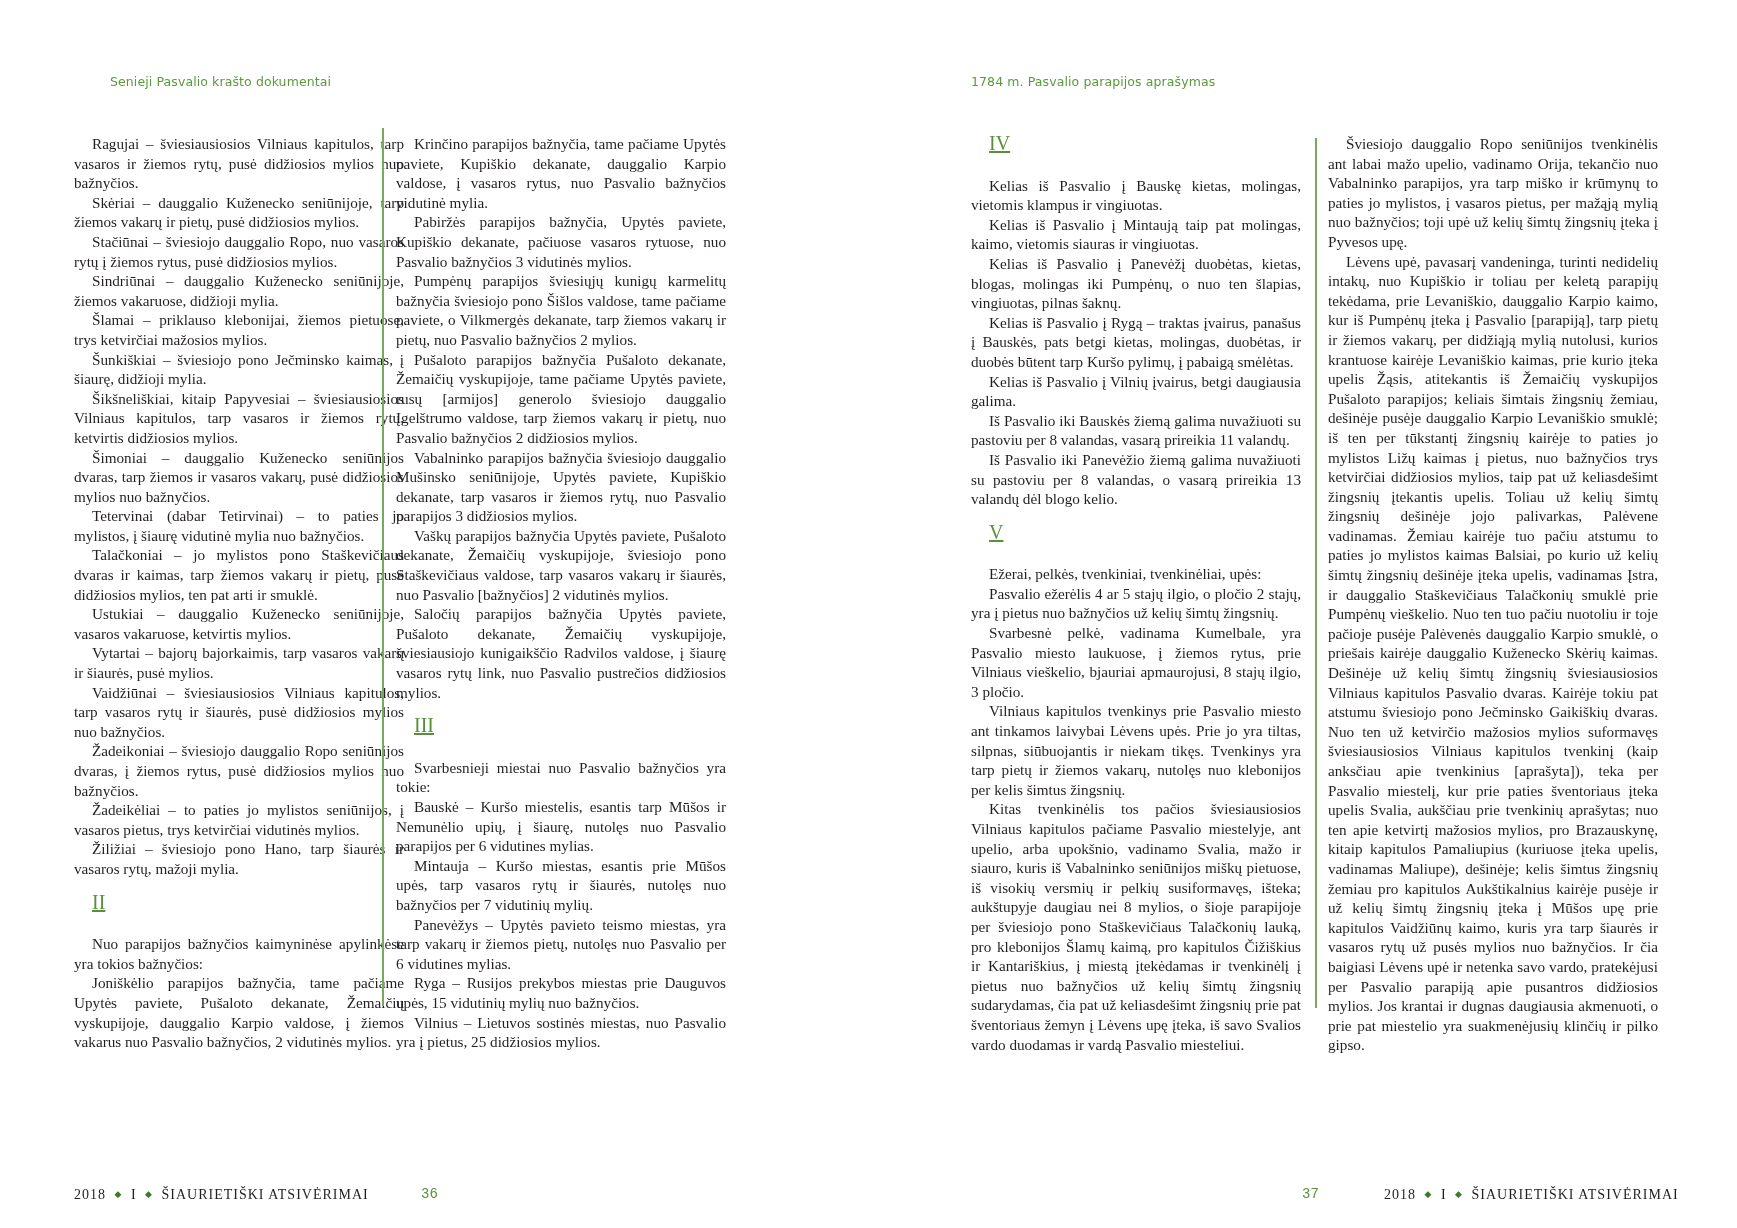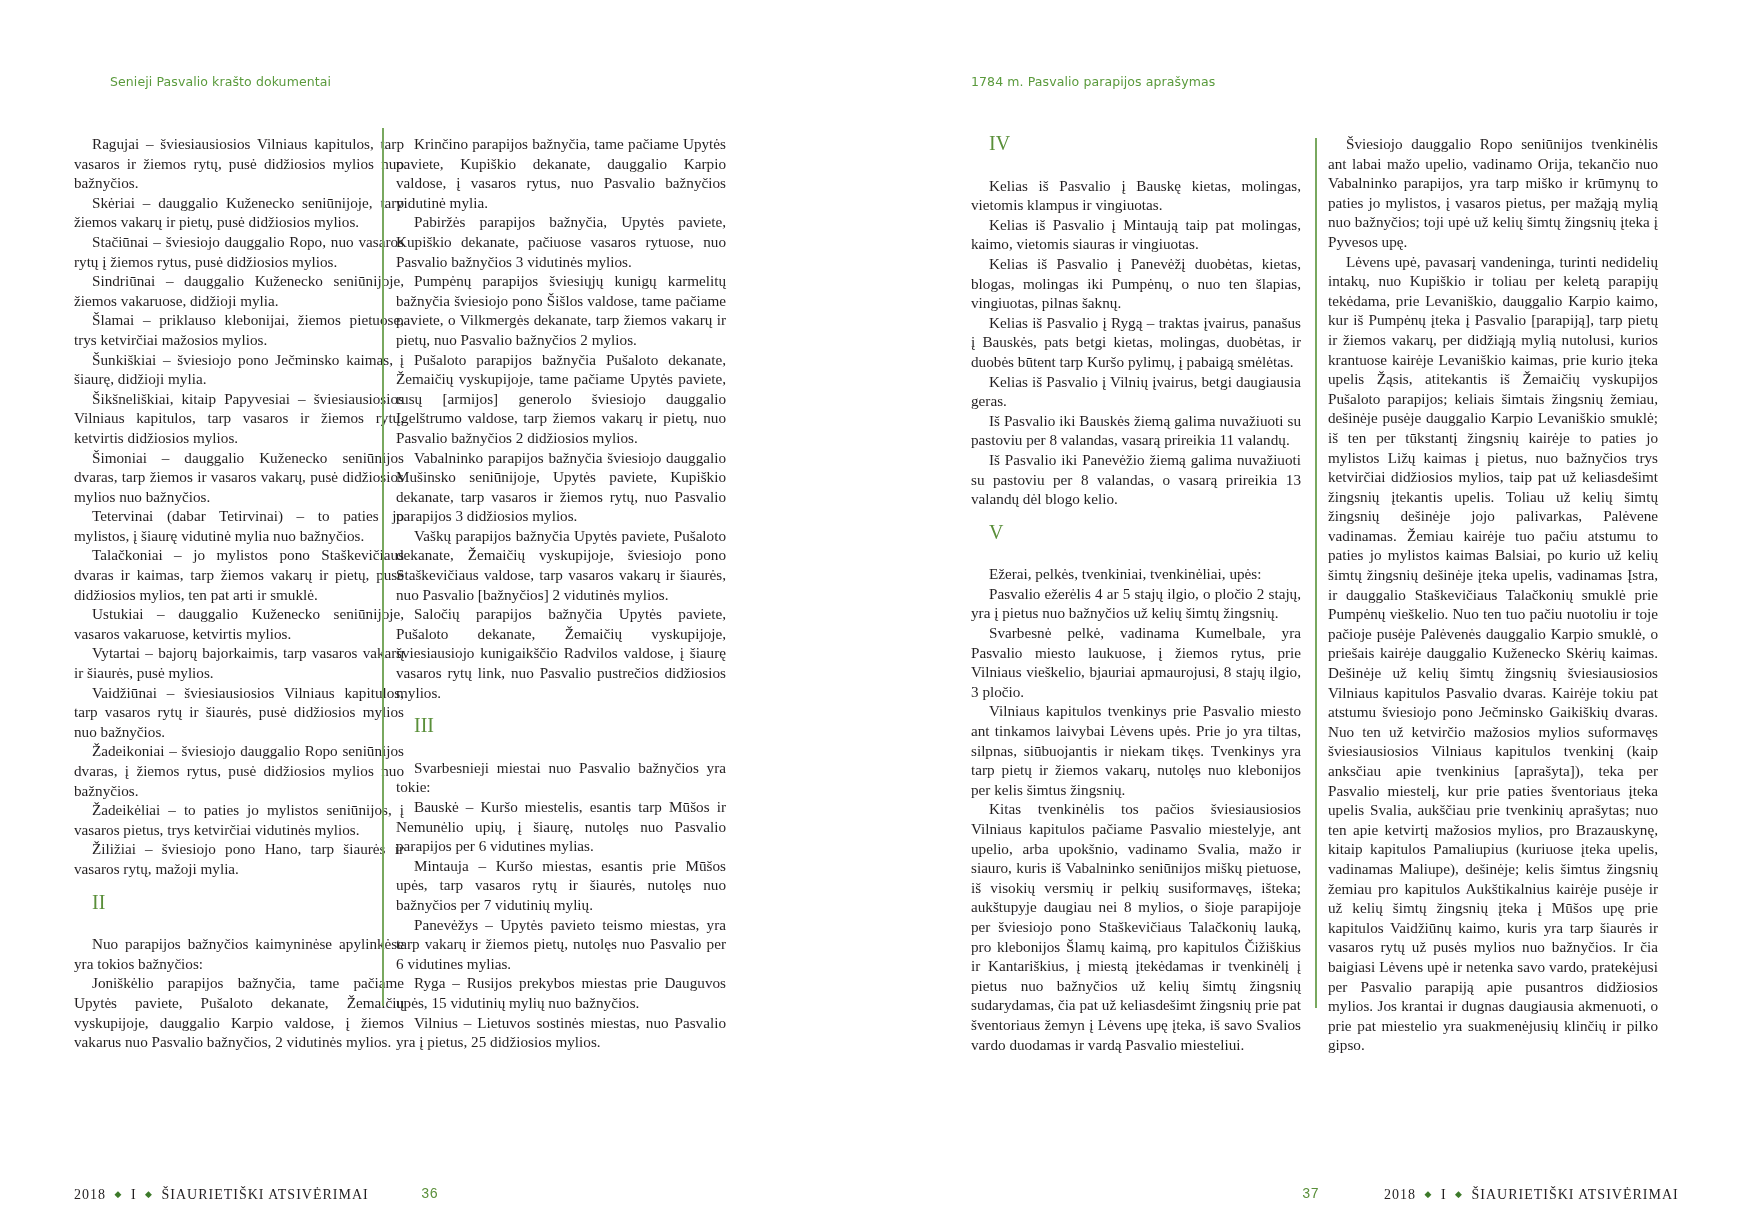--- a/index.html
+++ b/index.html
@@ -3,21 +3,21 @@
 <meta charset="utf-8">
 <style>
   html, body { margin: 0; padding: 0; background: #ffffff; }
   body { width: 1737px; height: 1228px; position: relative; overflow: hidden;
          font-family: "Liberation Serif", "DejaVu Serif", serif; color: #231f20; }
   .running-head { position: absolute; top: 74px; font-family: "DejaVu Sans", "Liberation Sans", sans-serif;
                   font-size: 12.5px; color: #5a9a3c; letter-spacing: 0.1px; }
   .col { position: absolute; top: 134px; width: 330px; font-size: 15.2px; line-height: 19.6px;
          text-align: justify; hyphens: manual; }
   .col p { margin: 0; text-indent: 18px; }
-  .section-num { color: #5a8f3a; font-size: 20px; margin: 14px 0 22px 18px; font-family: "Liberation Serif", serif; }
+  .section-num { color: #5a8f3a; font-size: 20px; margin: 14px 0 22px 18px; font-family: "Liberation Serif", serif; text-decoration: underline; }
   .section-num.first { margin-top: 0; }
   .rule { position: absolute; width: 2px; background: #79a85f; }
   .footer { position: absolute; top: 1187px; font-size: 14px; letter-spacing: 1px; color: #231f20;
             font-family: "Liberation Serif", serif; }
   .footer .dot { color: #3d7a2a; font-size: 9px; vertical-align: 2px; margin: 0 4px; }
   .pagenum { position: absolute; top: 1186px; font-size: 14px; color: #5a8f3a; font-family: Liberation Mono, monospace; }
 </style>
 </head>
 <body>
 
@@ -83,21 +83,21 @@
 
 <div class="running-head" style="left:971px;">1784 m. Pasvalio parapijos aprašymas</div>
 
 <div class="col" style="left:971px;">
   <div class="section-num first">IV</div>
   <div>
       <p>Kelias iš Pasvalio į Bauskę kietas, molingas, vietomis klampus ir vingiuotas.</p>
       <p>Kelias iš Pasvalio į Mintaują taip pat molingas, kaimo, vietomis siauras ir vingiuotas.</p>
       <p>Kelias iš Pasvalio į Panevėžį duobėtas, kietas, blogas, molingas iki Pumpėnų, o nuo ten šlapias, vingiuotas, pilnas šaknų.</p>
       <p>Kelias iš Pasvalio į Rygą – traktas įvairus, panašus į Bauskės, pats betgi kietas, molingas, duobėtas, ir duobės būtent tarp Kuršo pylimų, į pabaigą smėlėtas.</p>
-      <p>Kelias iš Pasvalio į Vilnių įvairus, betgi daugiausia geras.</p>
+      <p>Kelias iš Pasvalio į Vilnių įvairus, betgi daugiausia galima.</p>
       <p>Iš Pasvalio iki Bauskės žiemą galima nuvažiuoti su pastoviu per 8 valandas, vasarą prireikia 11 valandų.</p>
       <p>Iš Pasvalio iki Panevėžio žiemą galima nuvažiuoti su pastoviu per 8 valandas, o vasarą prireikia 13 valandų dėl blogo kelio.</p>
     </div>
   <div class="section-num">V</div>
   <div>
       <p>Ežerai, pelkės, tvenkiniai, tvenkinėliai, upės:</p>
       <p>Pasvalio ežerėlis 4 ar 5 stajų ilgio, o pločio 2 stajų, yra į pietus nuo bažnyčios už kelių šimtų žingsnių.</p>
       <p>Svarbesnė pelkė, vadinama Kumelbale, yra Pasvalio miesto laukuose, į žiemos rytus, prie Vilniaus vieškelio, bjauriai apmaurojusi, 8 stajų ilgio, 3 pločio.</p>
       <p>Vilniaus kapitulos tvenkinys prie Pasvalio miesto ant tinkamos laivybai Lėvens upės. Prie jo yra tiltas, silpnas, siūbuojantis ir niekam tikęs. Tvenkinys yra tarp pietų ir žiemos vakarų, nutolęs nuo klebonijos per kelis šimtus žingsnių.</p>
       <p>Kitas tvenkinėlis tos pačios šviesiausiosios Vilniaus kapitulos pačiame Pasvalio miestelyje, ant upelio, arba upokšnio, vadinamo Svalia, mažo ir siauro, kuris iš Vabalninko seniūnijos miškų pietuose, iš visokių versmių ir pelkių susiformavęs, išteka; aukštupyje daugiau nei 8 mylios, o šioje parapijoje per šviesiojo pono Staškevičiaus Talačkonių lauką, pro klebonijos Šlamų kaimą, pro kapitulos Čižiškius ir Kantariškius, į miestą įtekėdamas ir tvenkinėlį į pietus nuo bažnyčios už kelių šimtų žingsnių sudarydamas, čia pat už keliasdešimt žingsnių prie pat šventoriaus žemyn į Lėvens upę įteka, iš savo Svalios vardo duodamas ir vardą Pasvalio miesteliui.</p>

